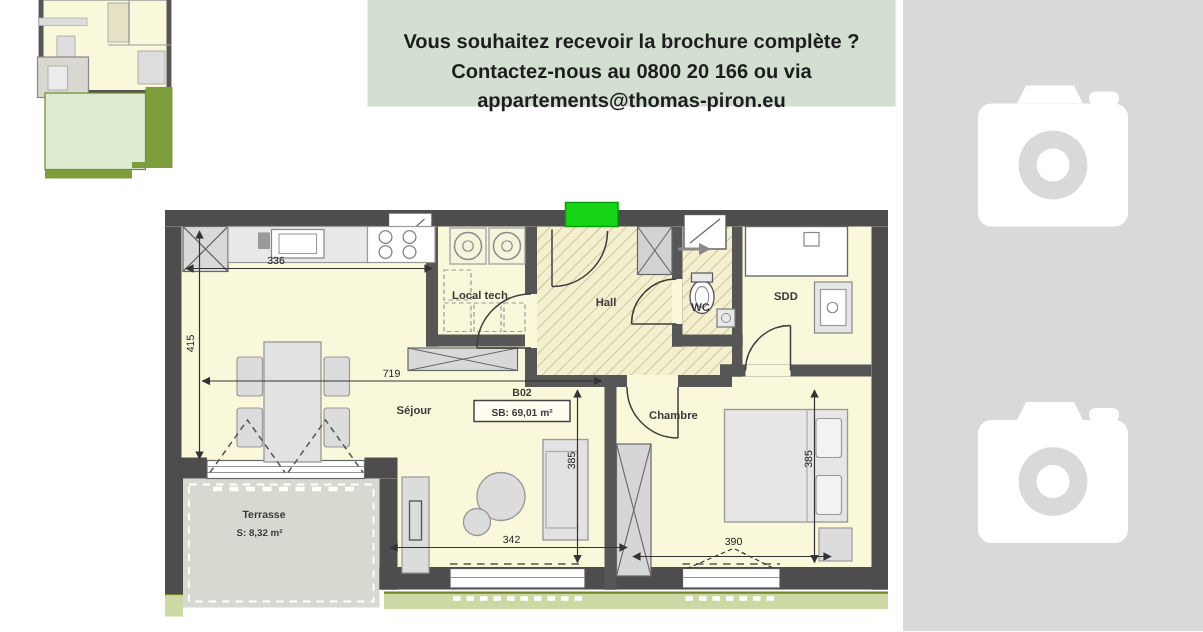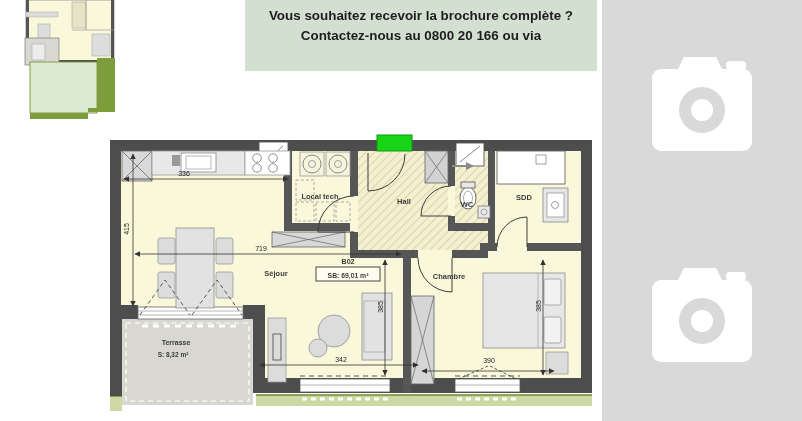--- a/index.html
+++ b/index.html
@@ -1,20 +1,20 @@
 <!DOCTYPE html>
 <html><head>
 <meta charset="utf-8">
 <style>
   html,body{margin:0;padding:0;background:#fff;}
   .stage{position:relative;width:802px;height:421px;background:#ffffff;overflow:hidden;
          font-family:"Liberation Sans",sans-serif;}
   .banner{position:absolute;left:245px;top:0;width:352px;height:71px;background:#d3e0d1;
           color:#1d1d1d;font-weight:bold;font-size:13.4px;line-height:19.5px;text-align:center;
-          padding-top:6px;box-sizing:border-box;}
+          padding-top:18px;box-sizing:border-box;}
   .thumb{position:absolute;left:24px;top:0;width:92px;height:122px;}
   .plan{position:absolute;left:110px;top:134px;width:482px;height:280px;}
   .photos{position:absolute;left:602px;top:0;width:200px;height:421px;background:#d9d9d9;}
   .photo{display:flex;align-items:center;justify-content:center;height:210px;}
   svg{display:block;}
   text{font-family:"Liberation Sans",sans-serif;}
   .roomlbl{font-weight:bold;fill:#3b3b3b;}
   .dimlbl{fill:#222;}
 </style>
 </head>
@@ -39,20 +39,21 @@
       <rect x="6" y="62" width="67" height="51" fill="#dcead0" stroke="#70872e" stroke-width="0.8"></rect>
       <rect x="73" y="58" width="18" height="50" fill="#7d9c3c"></rect>
       <rect x="6" y="113" width="58" height="6" fill="#7d9c3c"></rect>
       <rect x="64" y="108" width="27" height="4" fill="#7d9c3c"></rect>
     </svg>
   </div>
 
   <div class="banner">
     <div>Vous souhaitez recevoir la brochure complète ?</div>
     <div>Contactez-nous au 0800 20 166 ou via</div>
+    <div>appartements@thomas-piron.eu</div>
   </div>
 
   <div class="plan">
     <svg width="482" height="280" viewBox="110 134 482 280">
       <defs>
         <pattern id="hatch" width="6" height="6" patternUnits="userSpaceOnUse" patternTransform="rotate(45)">
           <rect width="6" height="6" fill="#f4f0cf"></rect>
           <line x1="0" y1="0" x2="0" y2="6" stroke="#c8c294" stroke-width="1.2"></line>
         </pattern>
         <marker id="ar" viewBox="0 0 10 10" refX="9" refY="5" markerWidth="7" markerHeight="7" orient="auto-start-reverse">

